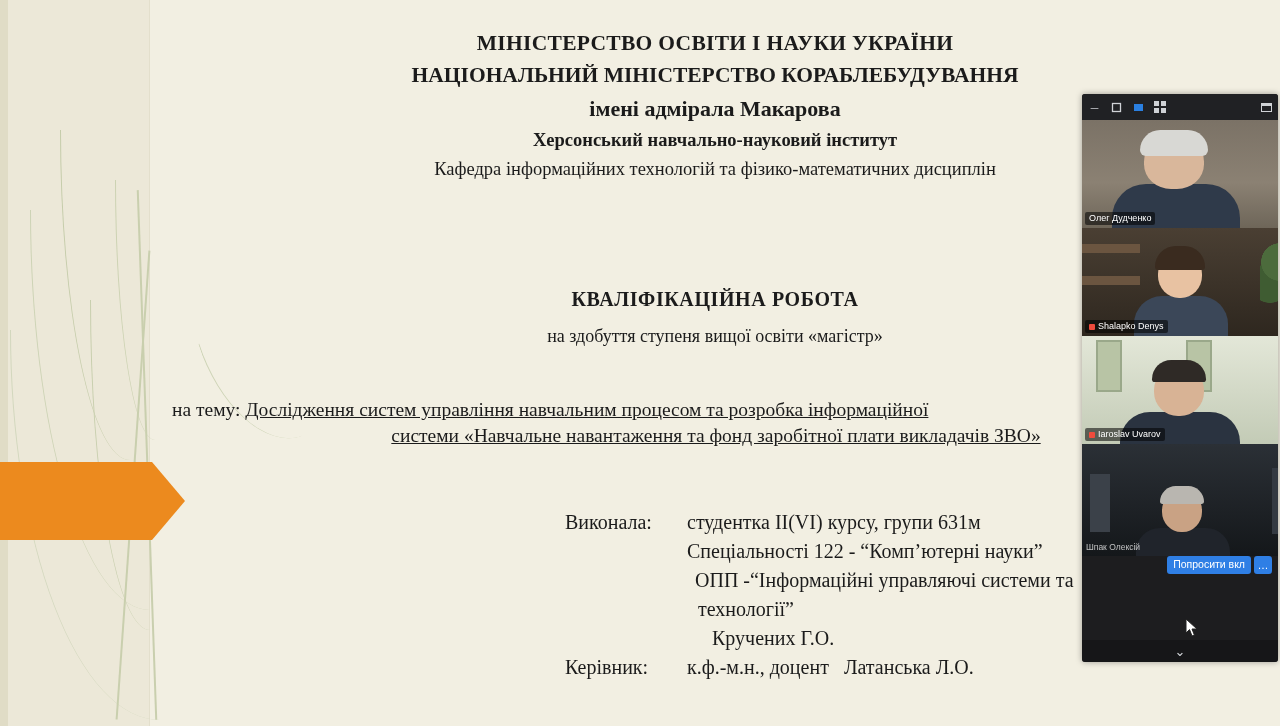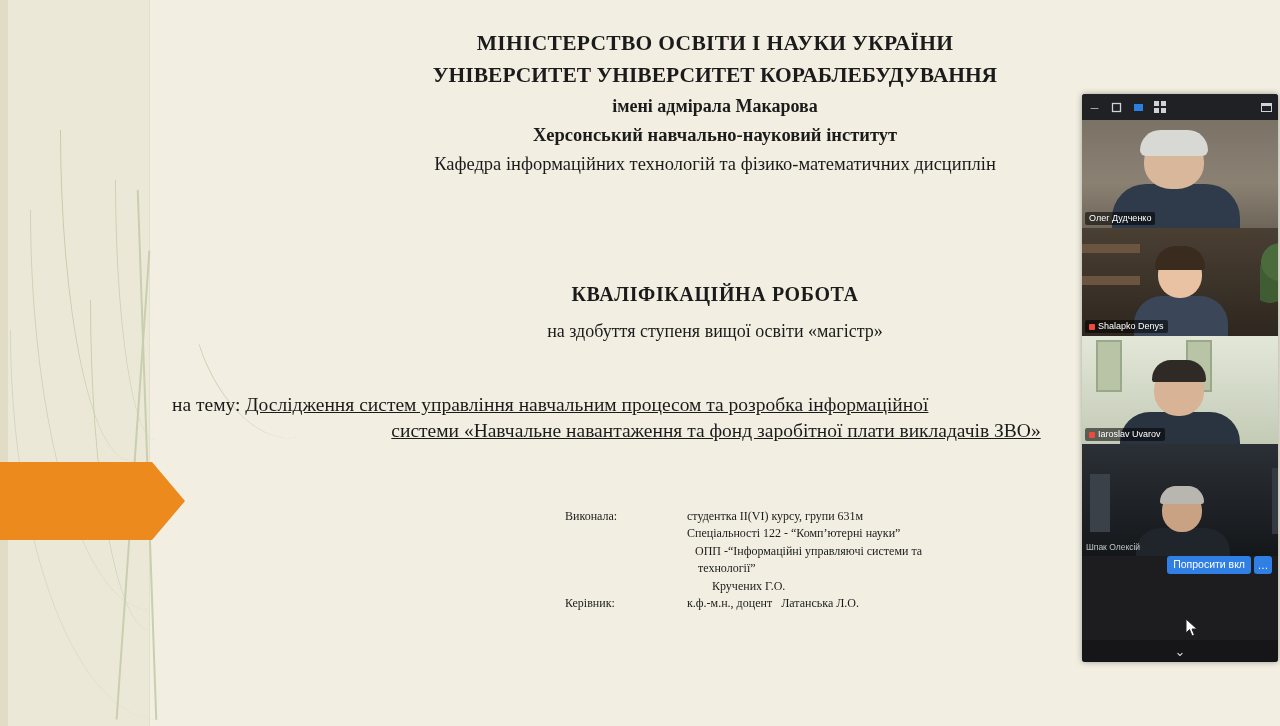--- a/index.html
+++ b/index.html
@@ -68,21 +68,21 @@
   }
 
   
   .slide { position: absolute; left: 150px; top: 0; right: 0; bottom: 0; }
   .hdr { text-align: center; color: #1b1b1b; }
   .hdr .l1, .hdr .l2, .hdr .l3, .hdr .l4 {
     font-weight: bold;
   }
   .hdr .l1 { font-size: 21.5px; letter-spacing: .3px; margin-top: 31px; }
   .hdr .l2 { font-size: 21.5px; margin-top: 7px; }
-  .hdr .l3 { font-size: 18px; margin-top: 8px; }
+  .hdr .l3 { font-size: 22px; margin-top: 8px; }
   .hdr .l4 { font-size: 18.5px; margin-top: 8px; }
   .hdr .l5 { font-size: 18.5px; margin-top: 8px; font-weight: normal; }
 
   .title-main {
     text-align: center;
     font-weight: bold;
     font-size: 20px;
     letter-spacing: .6px;
     margin-top: 108px;
     color: #1b1b1b;
@@ -103,21 +103,21 @@
     line-height: 1.35;
   }
   .topic-label { }
   .topic-underline { text-decoration: underline; }
   .topic-line2 { display: block; text-align: center; }
 
   .signblock {
     position: absolute;
     left: 415px;
     top: 508px;
-    font-size: 12px;
+    font-size: 20px;
     color: #1b1b1b;
     line-height: 1.45;
   }
   .sig-row { display: flex; }
   .sig-key { width: 122px; flex: 0 0 122px; }
   .sig-val { white-space: pre; }
   .sig-indent1 { padding-left: 122px; }
   .sig-indent2 { padding-left: 130px; }
   .sig-indent3 { padding-left: 133px; }
   .sig-indent4 { padding-left: 147px; }
@@ -322,21 +322,21 @@
     <div class="stalk s1"></div>
     <div class="stalk s2"></div>
   </div>
   <div class="leaf-curve"></div>
   <div class="arrow"></div>
 
   <div class="slide">
 
     <div class="hdr">
       <div class="l1">МІНІСТЕРСТВО  ОСВІТИ І НАУКИ УКРАЇНИ</div>
-      <div class="l2">УНІВЕРСИТЕТ УНІВЕРСИТЕТ КОРАБЛЕБУДУВАННЯ</div>
+      <div class="l2">НАЦІОНАЛЬНИЙ МІНІСТЕРСТВО КОРАБЛЕБУДУВАННЯ</div>
       <div class="l3">імені адмірала Макарова</div>
       <div class="l4">Херсонський навчально-науковий інститут</div>
       <div class="l5">Кафедра інформаційних технологій та фізико-математичних дисциплін</div>
     </div>
 
     <div class="title-main">КВАЛІФІКАЦІЙНА РОБОТА</div>
     <div class="title-sub">на здобуття ступеня вищої освіти «магістр»</div>
 
     <div class="topic-wrap">
       <span class="topic-label">на тему: </span><span class="topic-underline">Дослідження систем управління навчальним процесом та розробка інформаційної</span>

